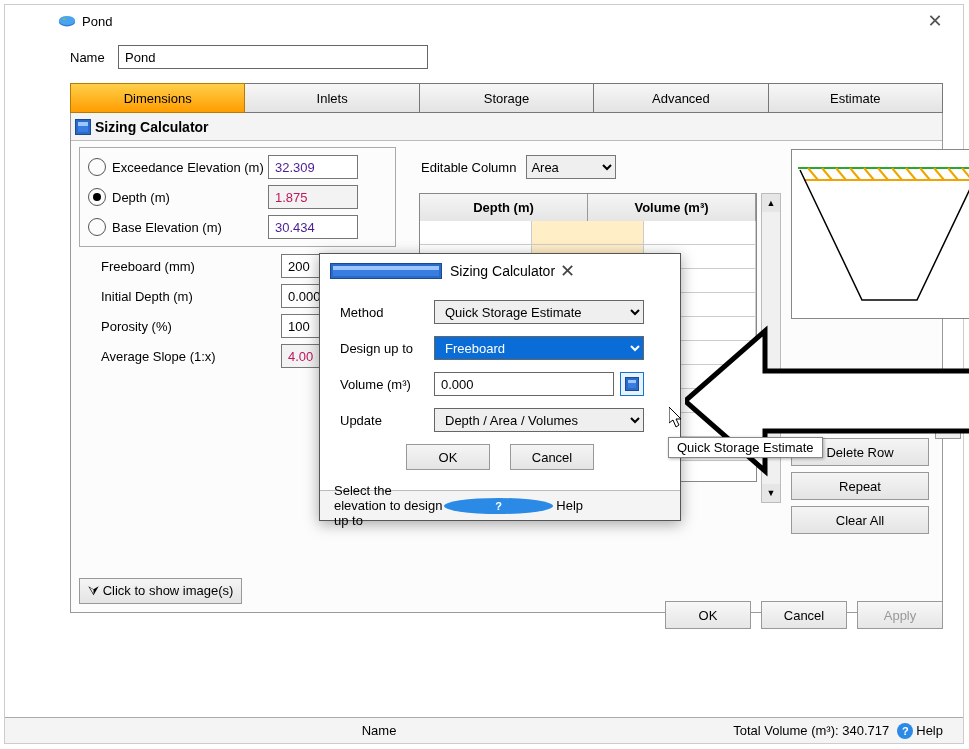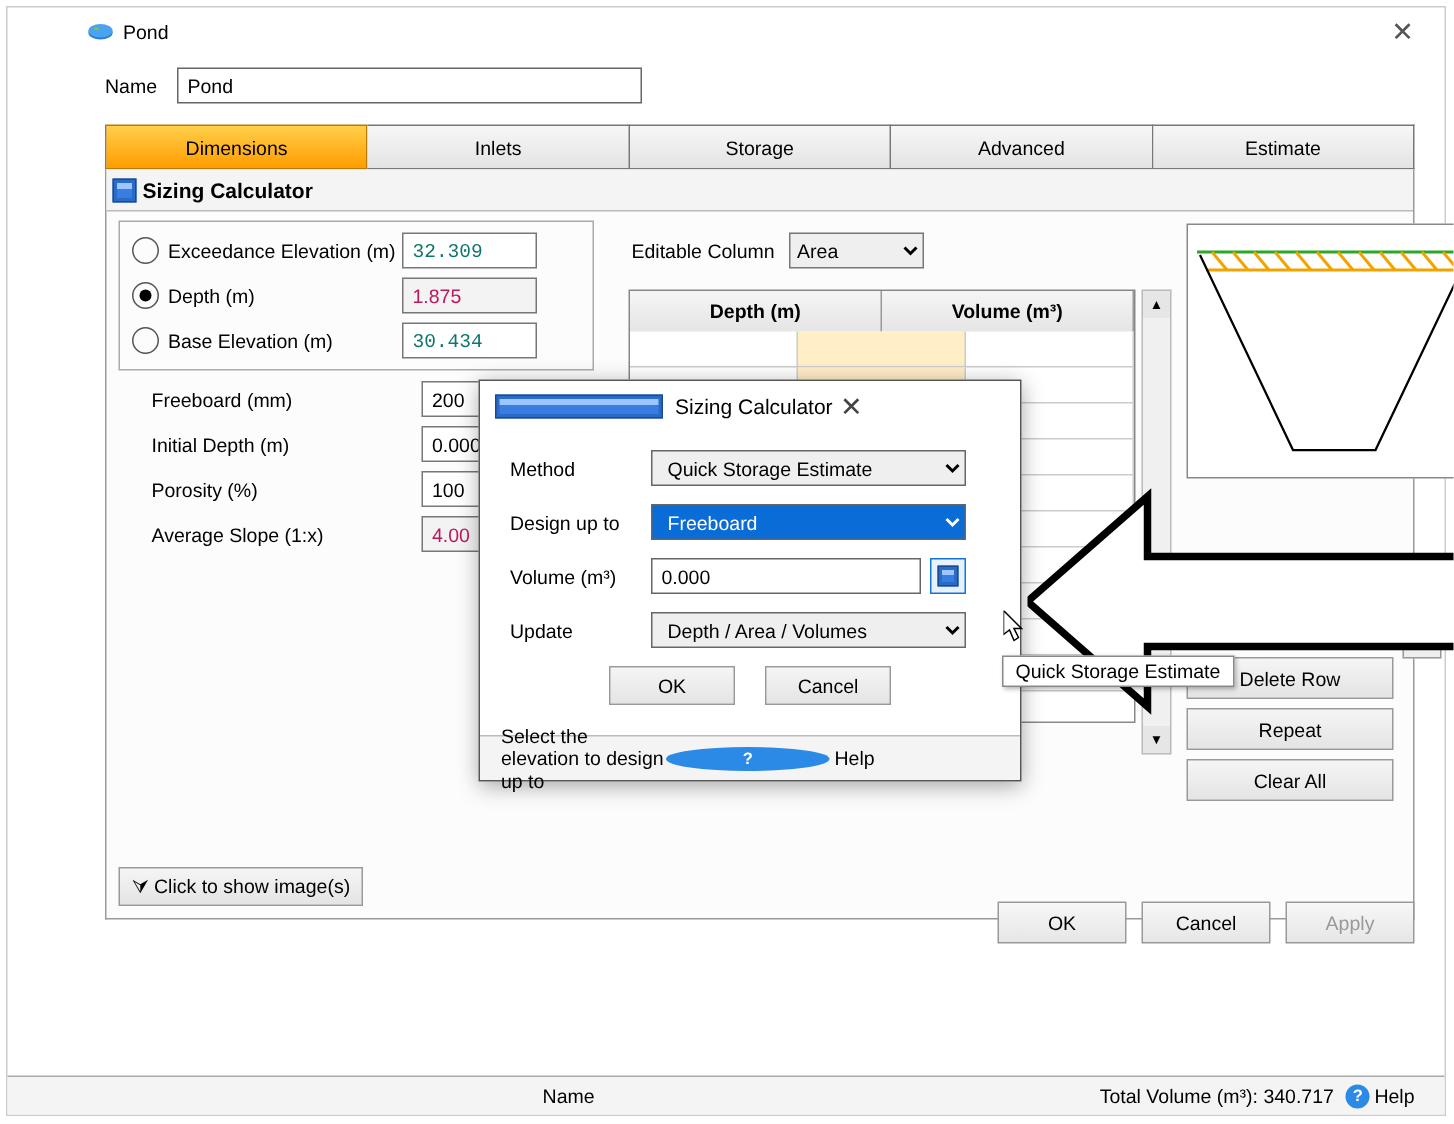--- a/index.html
+++ b/index.html
@@ -21,21 +21,21 @@
 .calcicon-sm { width: 16px; height: 16px; background: #2a6bc9; border: 1px solid #1a4a90; display: inline-block; margin-right: 4px; position: relative; }
 .calcicon-sm::after { content: ""; position: absolute; inset: 2px; background: linear-gradient(to bottom, #9cc6ff 40%, #3a7de0 40%); }
 .panelsub b { font-weight: bold; font-size: 14px; }
 .formarea { position: absolute; left: 8px; top: 34px; }
 .radiogroup { border: 1px solid #aaa; padding: 4px 8px; width: 317px; }
 .row { display: flex; align-items: center; height: 30px; }
 .row .lbl { width: 180px; display: flex; align-items: center; }
 .row .radio { width: 18px; height: 18px; border: 1.5px solid #555; border-radius: 50%; margin-right: 6px; display: flex; align-items: center; justify-content: center; }
 .row .radio.sel::after { content: ""; width: 8px; height: 8px; background: #000; border-radius: 50%; }
 .row input.val { width: 90px; height: 24px; border: 1px solid #777; padding: 0 6px; }
-.redval { color: #0f766e; font-family: Liberation Mono, monospace; }
+.redval { color: #4c1d95; }
 .dim { color: #be185d; background: #f3f3f3; }
 .belowrows { margin-left: 22px; margin-top: 4px; }
 .editcol { position: absolute; left: 350px; top: 42px; display: flex; align-items: center; }
 .editcol select { width: 90px; height: 24px; border: 1px solid #777; margin-left: 10px; }
 .tbl { position: absolute; left: 348px; top: 80px; border: 1px solid #888; width: 338px; background: #fff; }
 .tbl .hdr { display: flex; background: linear-gradient(#f5f5f5,#e5e5e5); font-weight: bold; }
 .tbl .hdr div { flex: 1; padding: 6px; border-right: 1px solid #999; text-align: center; }
 .tbl .body { height: 260px; }
 .tbl .body .trow { display: flex; height: 24px; }
 .tbl .body .trow div { flex: 1; border-right: 1px solid #ccc; border-bottom: 1px solid #ccc; }

